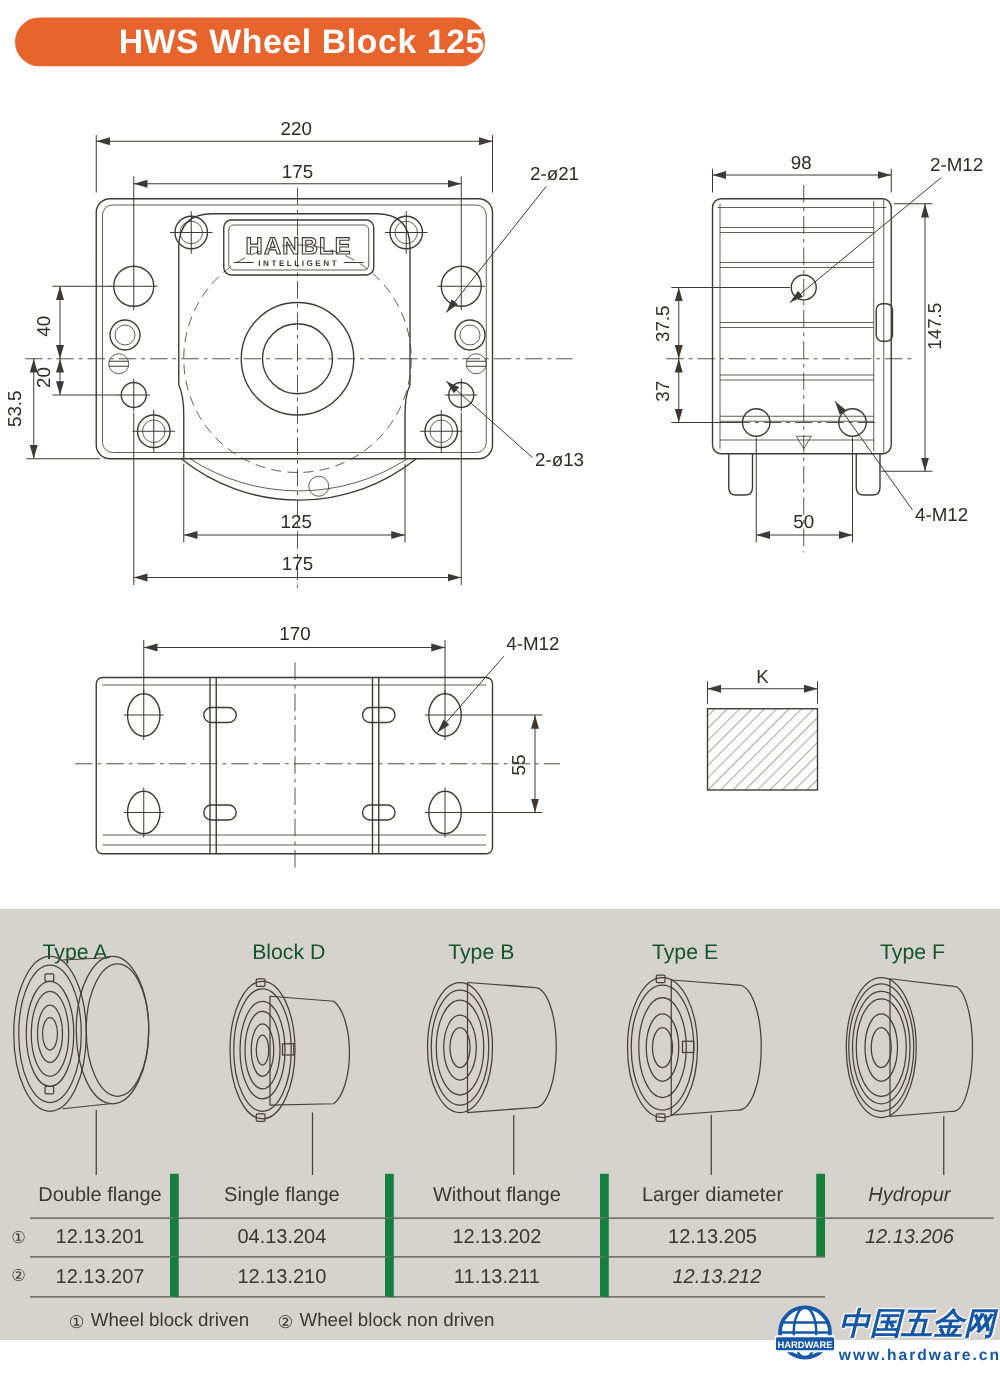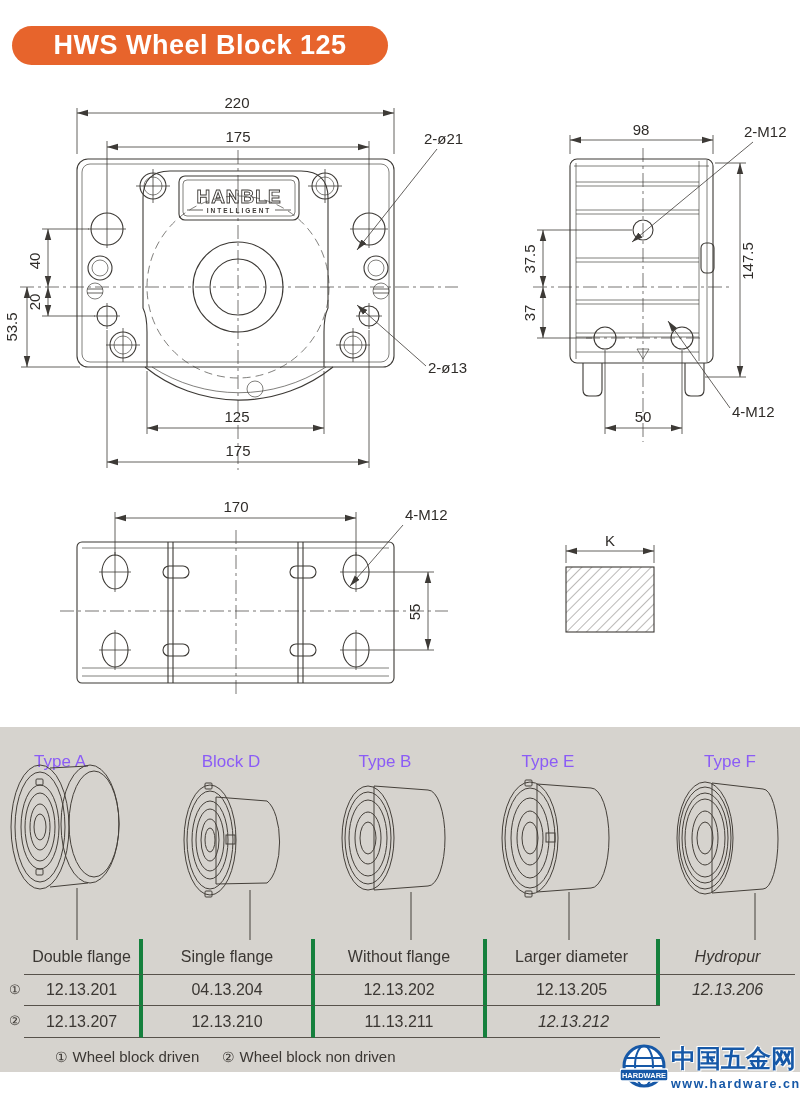--- a/index.html
+++ b/index.html
@@ -1,54 +1,54 @@
 <!DOCTYPE html>
 <html><head>
 <meta charset="utf-8">
 <style>
   html,body{margin:0;padding:0;background:#ffffff;}
   .page{position:relative;width:800px;height:1099px;background:#ffffff;overflow:hidden;
         font-family:"Liberation Sans",sans-serif;color:#3b3733;}
   
-  .title-badge{position:absolute;left:12px;top:26px;width:376px;height:39px;background:#E7642C;
+  .title-badge{position:absolute;left:12px;top:14px;width:376px;height:39px;background:#E7642C;
         border-radius:20px;color:#ffffff;font-size:27px;font-weight:bold;line-height:39px;
-        text-align:center;letter-spacing:.5px;}
+        text-align:right;letter-spacing:.5px;}
   
   .drawing{position:absolute;left:0;top:60px;}
   .ln{fill:none;stroke:#3d3a36;stroke-width:1.1;}
   .tn{stroke-width:.65;}
   .dm{fill:none;stroke:#3d3a36;stroke-width:.8;}
   .cl{fill:none;stroke:#3d3a36;stroke-width:.7;stroke-dasharray:14 4 3 4;}
   .dsh{stroke-dasharray:8 5;}
   text.d{font-family:"Liberation Sans",sans-serif;font-size:15px;fill:#2f2c29;}
   text.logo1{font-family:"Liberation Sans",sans-serif;font-size:19px;font-weight:bold;
         fill:none;stroke:#3d3a36;stroke-width:.9;letter-spacing:1px;}
   text.logo2{font-family:"Liberation Sans",sans-serif;font-size:6.5px;font-weight:bold;
         fill:#3d3a36;letter-spacing:2px;}
   
   .panel{position:absolute;left:0;top:727px;width:800px;height:345px;background:#D6D3CE;}
-  .type-label{position:absolute;top:752px;transform:translateX(-50%);font-size:17px;color:#8b5cf6;white-space:nowrap;}
+  .type-label{position:absolute;top:752px;transform:translateX(-50%);font-size:17px;color:#14532d;white-space:nowrap;}
   .wheels{position:absolute;left:0;top:753px;}
   .wl{fill:none;stroke:#45403a;stroke-width:1;}
   
   .spec-table{position:absolute;left:24px;top:939px;width:771px;}
   .trow{display:grid;grid-template-columns:119px 172px 172px 173px 135px;}
   .trow.thead .tcell{height:35px;}
   .trow.tr1 .tcell{height:30px;border-top:1px solid #57524B;}
   .trow.tr2 .tcell{height:31px;border-top:1px solid #57524B;border-bottom:1px solid #57524B;}
   .tcell{display:flex;align-items:center;justify-content:center;font-size:16px;
-        border-right:4px solid #15803d;white-space:nowrap;}
+        border-right:7px solid #15803d;white-space:nowrap;}
   .tcell.last{border-right:none;font-style:italic;}
   .rowmark{position:absolute;left:-15px;font-size:13px;color:#3b3733;}
   .footnote{position:absolute;top:1048px;font-size:15px;color:#3b3733;display:flex;gap:5px;align-items:center;white-space:nowrap;}
   .footnote .fmark{font-size:14px;}
   
   .watermark{position:absolute;left:620px;top:1042px;display:flex;gap:3px;}
   .wm-cn{font-size:25px;font-weight:bold;color:#1658A7;white-space:nowrap;
-        text-shadow:0 0 2px #fff,0 0 2px #fff,1px 1px 0 #fff,-1px -1px 0 #fff;}
+        text-shadow:0 0 2px #fff,0 0 2px #fff,1px 1px 0 #fff,-1px -1px 0 #fff;font-style:italic;}
   .wm-url{font-size:12.5px;font-weight:bold;color:#1658A7;letter-spacing:1.6px;margin-top:2px;white-space:nowrap;}
 </style>
 </head>
 <body>
 
 <div class="page">
 
   <div class="title-badge">HWS Wheel Block 125</div>
 
   <svg class="drawing" width="800" height="665" viewBox="0 60 800 665">

